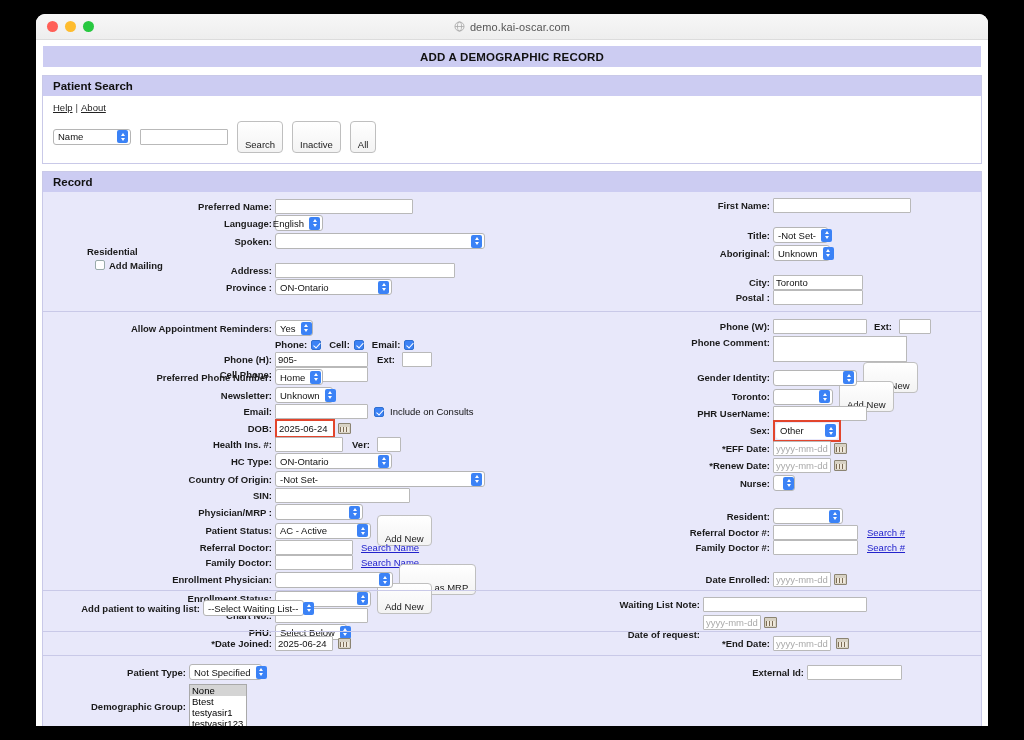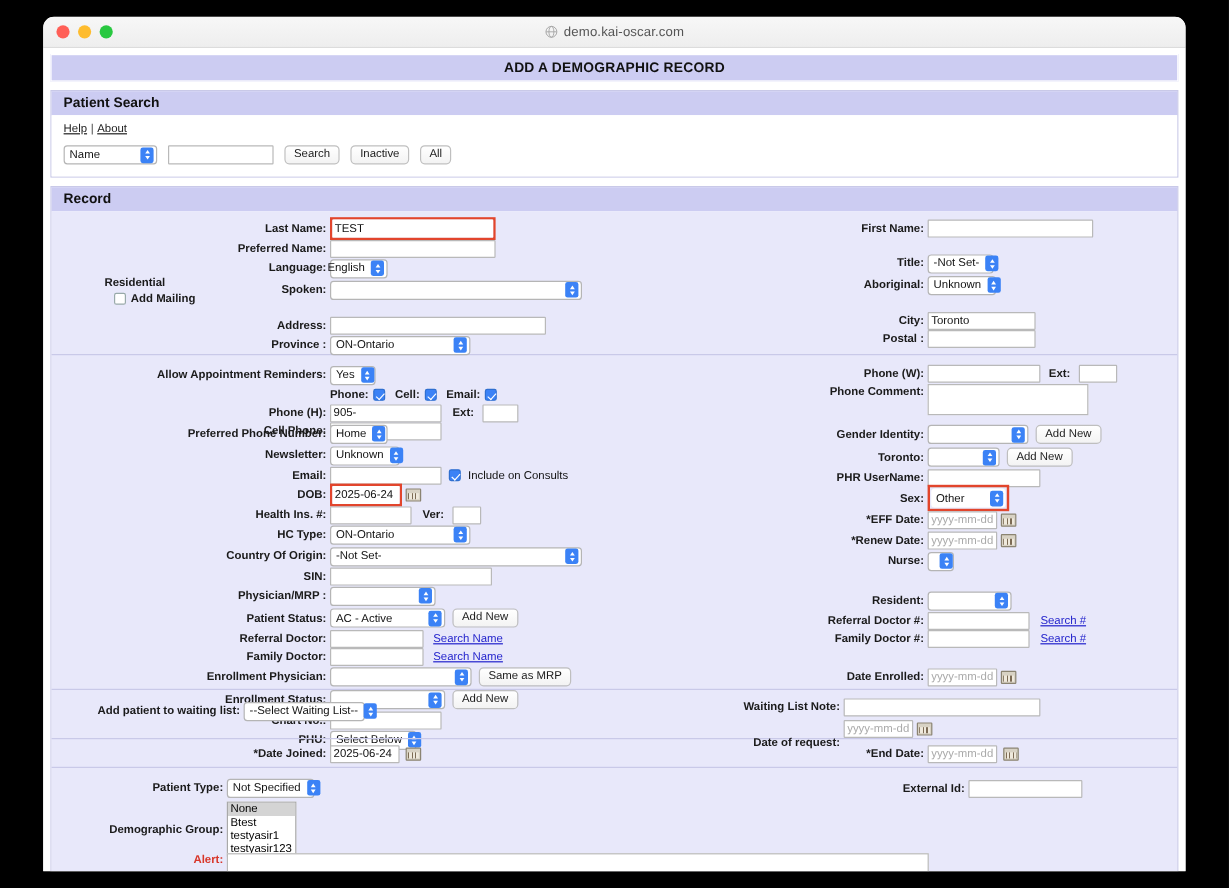--- a/index.html
+++ b/index.html
@@ -144,21 +144,21 @@
   .sel .arrow::before { top: 2.5px; border-bottom: 3px solid #fff; }
   .sel .arrow::after  { bottom: 2.5px; border-top: 3px solid #fff; }
 
   .btn {
     font-family: "Liberation Sans", sans-serif;
     font-size: 9.5px;
     color: #1a1a1a;
     background: linear-gradient(#ffffff, #f3f3f3);
     border: 1px solid #bfbfbf;
     border-radius: 4px;
-    padding: 2px 7px 2px;
+    padding: 18px 7px 2px;
     line-height: 1;
     cursor: pointer;
   }
   .chk {
     width: 10px; height: 10px;
     border: 1px solid #9aa; border-radius: 2px;
     background: #fff; display: inline-block;
     position: relative; flex: 0 0 auto;
   }
   .chk.on { background: #3b82f6; border-color: #2f6fd0; }
@@ -253,26 +253,20 @@
         <div class="block" style="height:120px;">
           <div style="position:absolute;left:44px;top:54px;">
             <div class="bold-lbl">Residential</div>
             <div style="display:flex;gap:4px;margin-top:3px;margin-left:8px;">
               <span class="chk"></span>
               <span class="bold-lbl">Add Mailing</span>
             </div>
           </div>
 
           <div class="col-l" style="top:6px;">
-            <div class="frow" style="height:16px;">
-              <span class="flabel" style="width:232px;">Last Name:</span>
-              <span class="fval redbox">
-                <input class="txt" style="width: 134px; border: none;" value="TEST">
-              </span>
-            </div>
             <div class="frow" style="margin-top:2px;">
               <span class="flabel" style="width:232px;">Preferred Name:</span>
               <span class="fval">
                   <input class="txt" style="width: 138px;" value="">
                 </span>
             </div>
             <div class="frow" style="height:17px;">
               <span class="flabel" style="width:232px;">Language:</span>
               <span class="fval">
                 <span class="sel" style="width:48px;justify-content:flex-end;">

